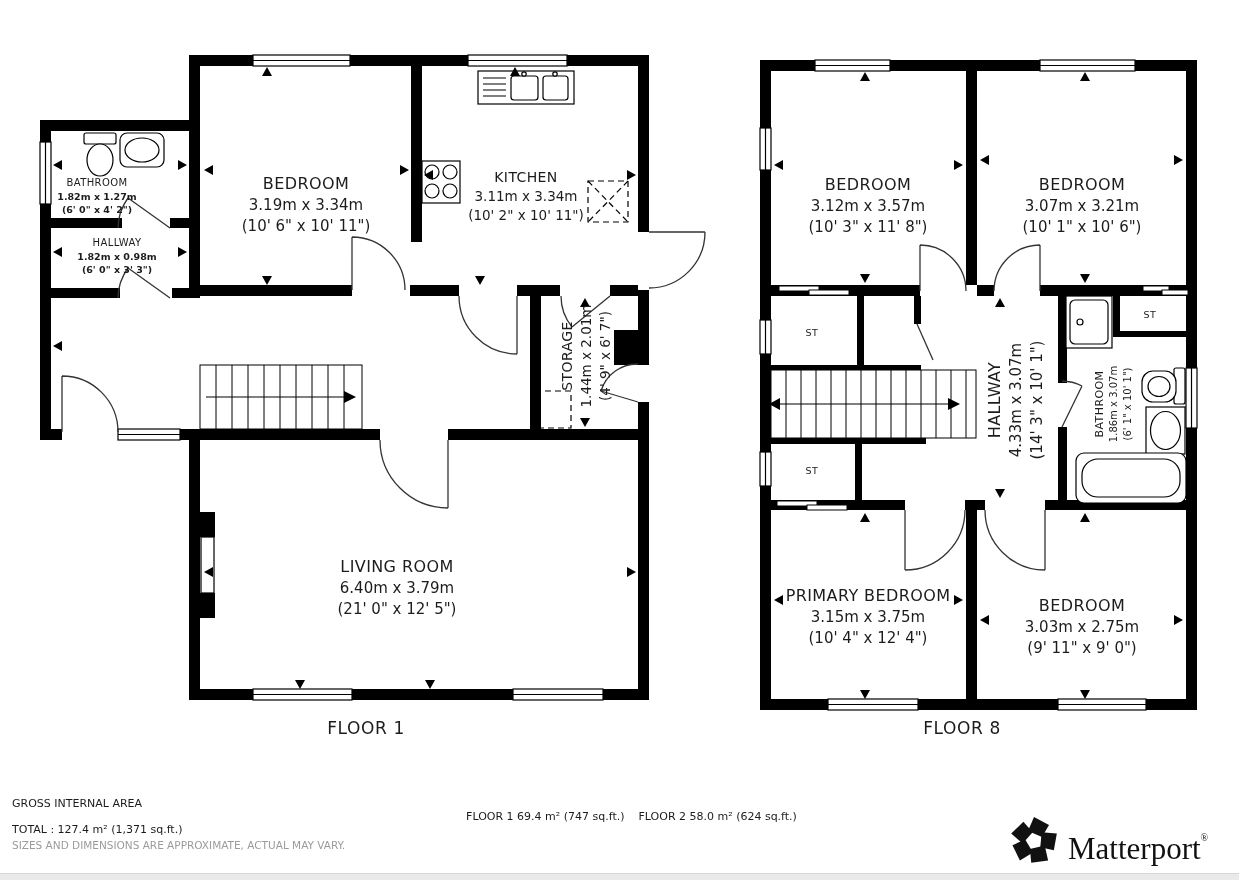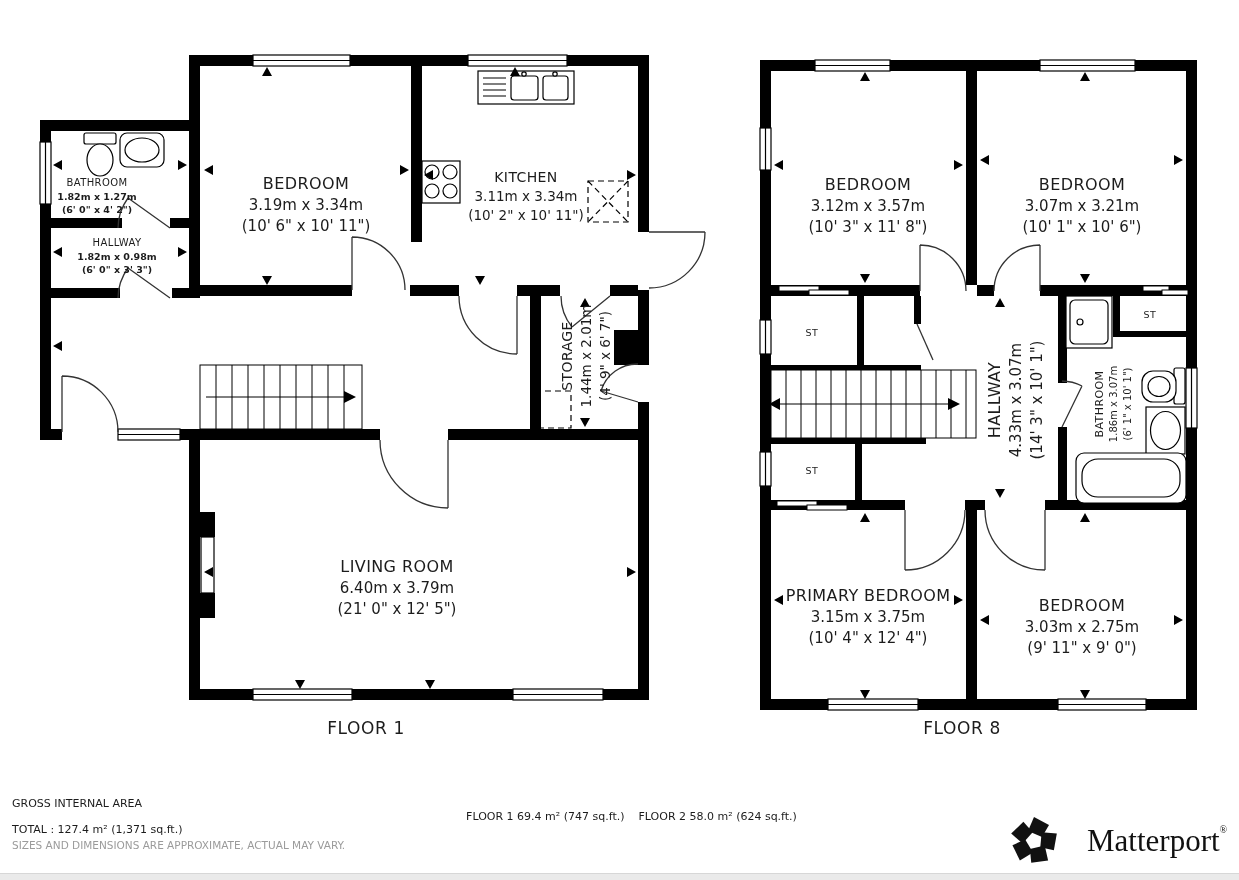--- a/index.html
+++ b/index.html
@@ -12,21 +12,21 @@
   .rn{font-size:16px;letter-spacing:.4px;}
   .rd{font-size:15px;}
   .mid .rn{font-size:14px;} .mid .rd{font-size:13.5px;}
   .sm .rn{font-size:10px;} .sm .rd{font-size:9.5px;font-weight:bold;}
   .xs .rn{font-size:11px;} .xs .rd{font-size:10px;}
   .st-lbl{position:absolute;transform:translate(-50%,-50%);font-size:9.5px;letter-spacing:.5px;}
   .floor-lbl{position:absolute;transform:translate(-50%,-50%);font-size:17px;letter-spacing:.6px;}
   #footer{position:absolute;left:0;top:798px;width:100%;text-align:left;font-size:11px;line-height:1.18;padding-left:12px;}
   #footer .row2{display:flex;justify-content:center;gap:14px;}
   #footer .muted{color:#9b9b9b;font-size:10.5px;margin-top:2px;}
-  #brand{position:absolute;left:1008px;top:815px;display:flex;align-items:center;gap:19px;}
+  #brand{position:absolute;left:1008px;top:815px;display:flex;align-items:flex-end;}
   #brand-text{font-family:"Liberation Serif","DejaVu Serif",serif;font-size:31px;color:#111;margin-left:8px;}
   #brand-text sup{font-size:10px;vertical-align:18px;}
   #bottom-bar{position:absolute;left:0;top:873px;width:100%;height:7px;background:#eaeaea;border-top:1px solid #d7d7d7;}
 </style>
 </head>
 <body>
 
 <div id="stage">
 
 <svg id="plan-svg" width="1239" height="880" viewBox="0 0 1239 880">

